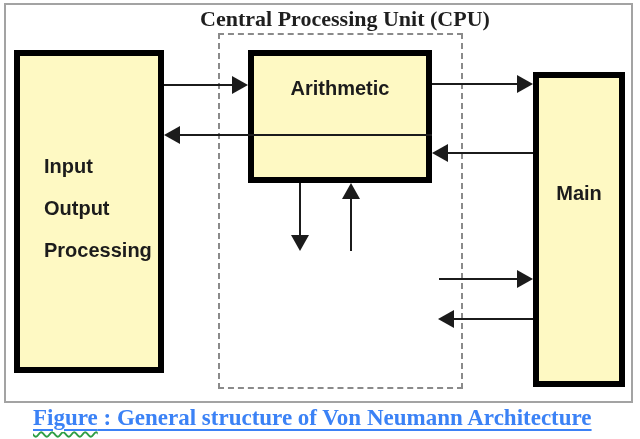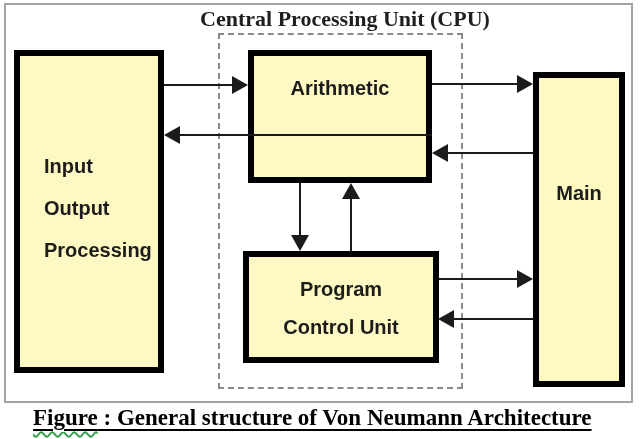--- a/index.html
+++ b/index.html
@@ -42,21 +42,21 @@
   .shaft-v{position:absolute;width:2px;background:#1b1b1b;}
   .head{position:absolute;width:0;height:0;}
   .head-right{border-top:9px solid transparent;border-bottom:9px solid transparent;border-left:16px solid #1b1b1b;}
   .head-left{border-top:9px solid transparent;border-bottom:9px solid transparent;border-right:16px solid #1b1b1b;}
   .head-down{border-left:9px solid transparent;border-right:9px solid transparent;border-top:16px solid #1b1b1b;}
   .head-up{border-left:9px solid transparent;border-right:9px solid transparent;border-bottom:16px solid #1b1b1b;}
   
   .caption{
     position:absolute;left:33px;top:405px;width:600px;
     font-family:"Liberation Serif","DejaVu Serif",serif;
-    font-size:23px;font-weight:bold;color:#000000;white-space:nowrap;
+    font-size:23px;font-weight:bold;color:#3b82f6;white-space:nowrap;
     text-decoration:underline;text-decoration-thickness:2px;text-underline-offset:4px;
   }
   .misspelled{
     text-decoration:underline wavy #2f9e44;
     text-decoration-thickness:2px;text-underline-offset:6px;
   }
 </style>
 </head>
 <body>
 
@@ -75,26 +75,20 @@
       <span class="lbl">Processing</span>
     </div>
   </div>
 
   <div class="box box-alu">
     <div class="txt">
       <span class="lbl">Arithmetic</span>
     </div>
   </div>
 
-  <div class="box box-pcu">
-    <div class="txt">
-      <span class="lbl">Program</span>
-      <span class="lbl">Control Unit</span>
-    </div>
-  </div>
 
   <div class="box box-mem">
     <div class="txt">
       <span class="lbl">Main</span>
     </div>
   </div>
 
   <div class="shaft-h" style="left:164px;top:84px;width:70px;"></div>
   <div class="head head-right" style="left:232px;top:76px;"></div>
 

